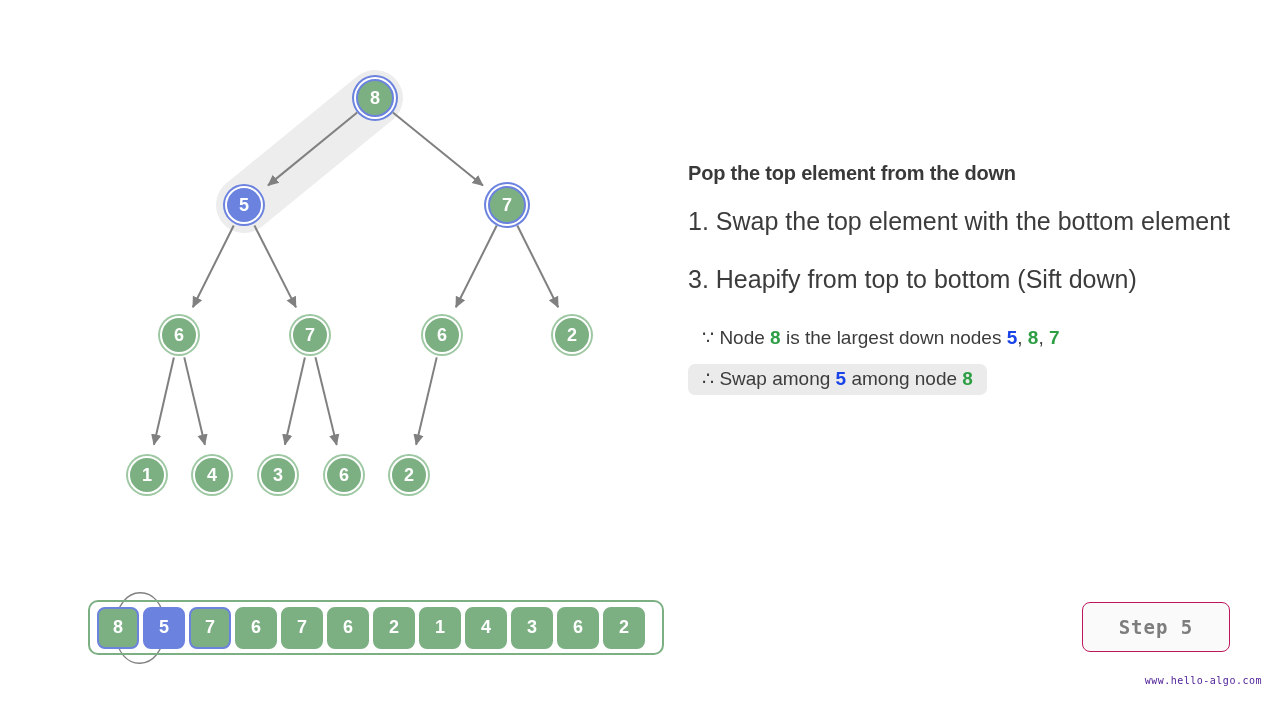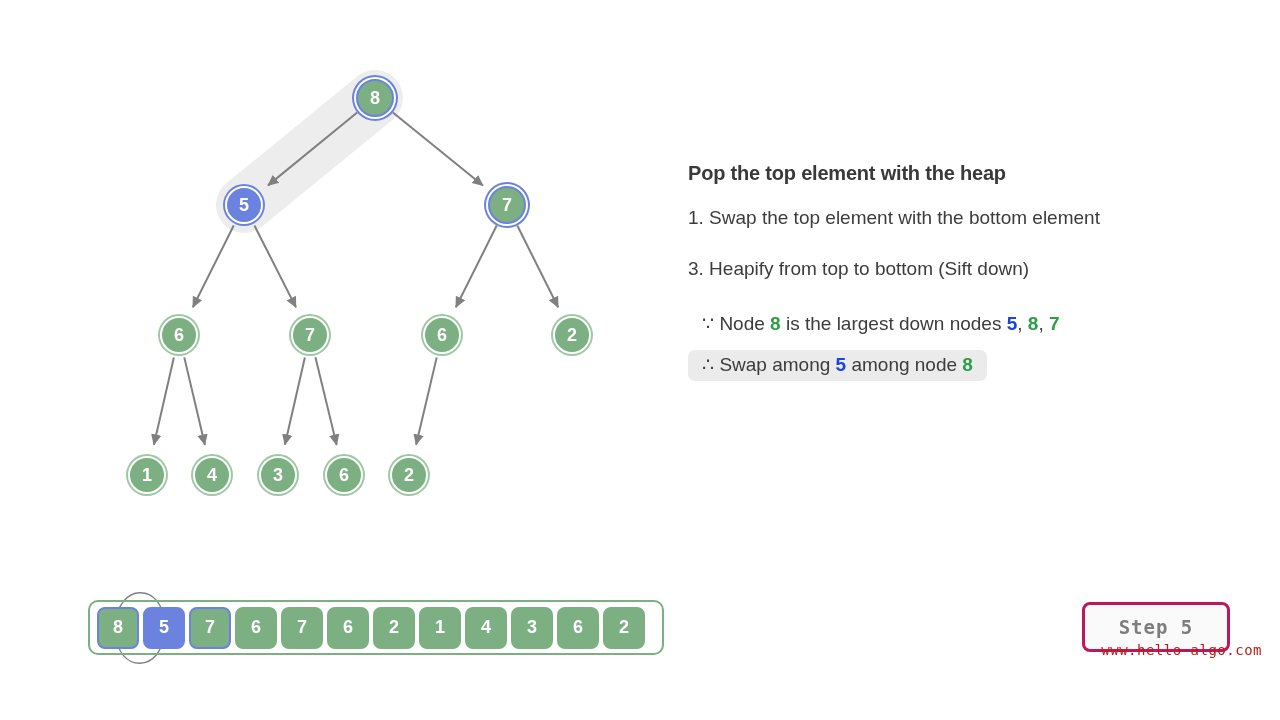--- a/index.html
+++ b/index.html
@@ -105,21 +105,21 @@
     width: 560px;
   }
   #panel-title {
     font-size: 20px;
     font-weight: 700;
     color: #393939;
     margin: 0 0 22px 0;
     letter-spacing: -0.2px;
   }
   .step-line {
-    font-size: 19px;
+    font-size: 25px;
     color: #3c3c3c;
     margin: 12px 0 29px 0;
     white-space: nowrap;
   }
   .reason-line {
     font-size: 19px;
     color: #3c3c3c;
     margin: 0 0 6px 0;
     padding: 3px 14px 5px 14px;
     display: inline-block;
@@ -130,38 +130,38 @@
   .reason-line.boxed { background: #ebebeb; }
   .v-blue  { color: #1a43e8; font-weight: 700; }
   .v-green { color: #2e9e45; font-weight: 700; }
 
   
   #step-badge {
     position: absolute;
     left: 1082px; top: 602px;
     width: 148px; height: 50px;
     box-sizing: border-box;
-    border: 3px solid #be185d;
+    border: 1px solid #be185d;
     border-radius: 8px;
     background: #fafafa;
     display: flex;
     align-items: center;
     justify-content: center;
     font-family: "DejaVu Sans Mono", monospace;
     font-size: 19px;
     font-weight: 700;
     color: #7d7d7d;
     letter-spacing: 1px;
   }
   #watermark {
     position: absolute;
-    right: 18px; top: 642px;
+    right: 18px; top: 675px;
     font-family: "DejaVu Sans Mono", monospace;
-    font-size: 14px;
-    color: #b91c1c;
+    font-size: 10px;
+    color: #4c1d95;
     letter-spacing: 0.5px;
   }
 </style>
 </head>
 <body>
 
 <div id="tree-area">
   <svg id="tree-svg" width="680" height="560">
     <defs>
       <marker id="arrow" markerWidth="6" markerHeight="6" refX="5.2" refY="3" orient="auto" markerUnits="strokeWidth">
@@ -244,21 +244,21 @@
     <div class="cell">6</div>
     <div class="cell">2</div>
     <div class="cell">1</div>
     <div class="cell">4</div>
     <div class="cell">3</div>
     <div class="cell">6</div>
     <div class="cell">2</div>
   </div>
 
 <div id="panel">
-  <div id="panel-title">Pop the top element with the heap</div>
+  <div id="panel-title">Pop the top element from the down</div>
 
   <div class="step-line">1. Swap the top element with the bottom element</div>
   <div class="step-line">3. Heapify from top to bottom (Sift down)</div>
 
   <div class="reason-line indent">
     <span>∵</span>
     <span>Node</span>
     <span class="v-green">8</span>
     <span>is the largest down nodes</span>
     <span class="v-blue">5</span><span>,</span>

